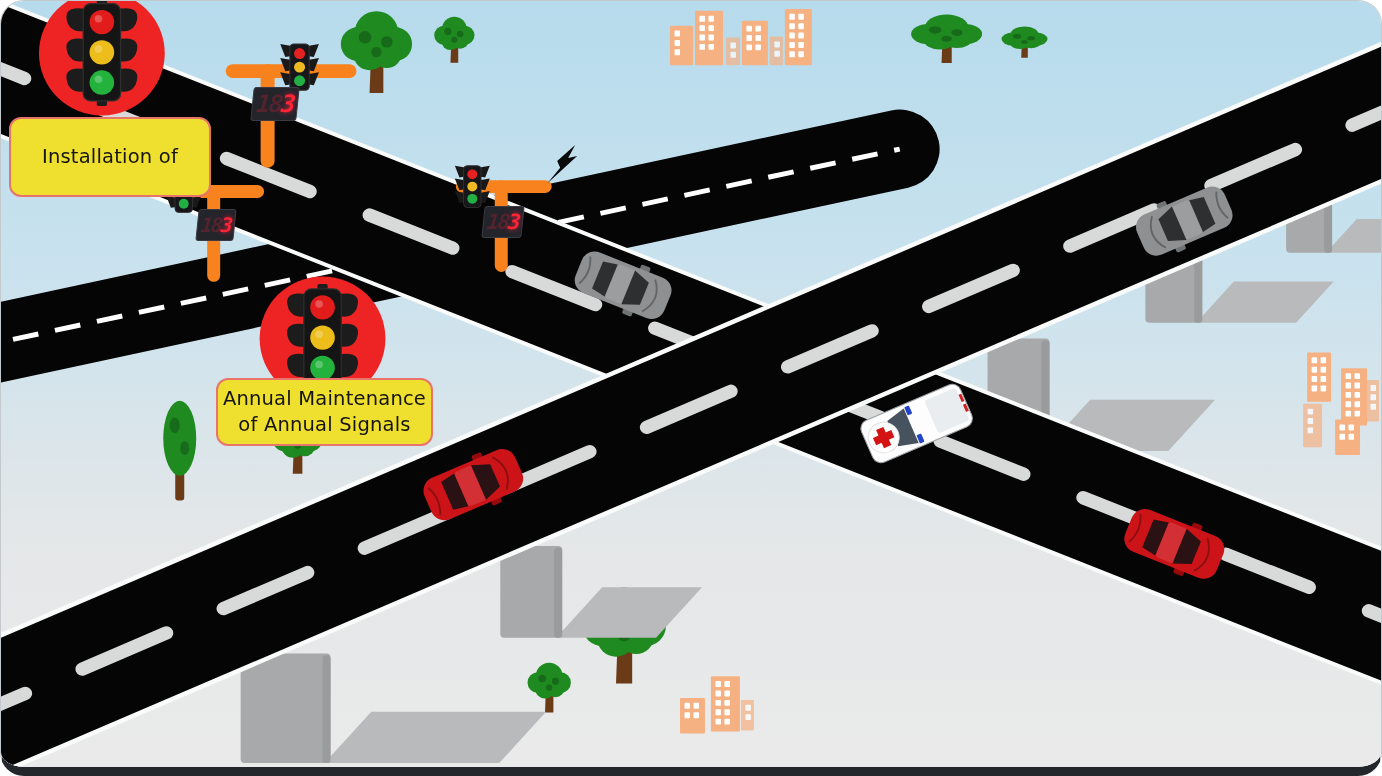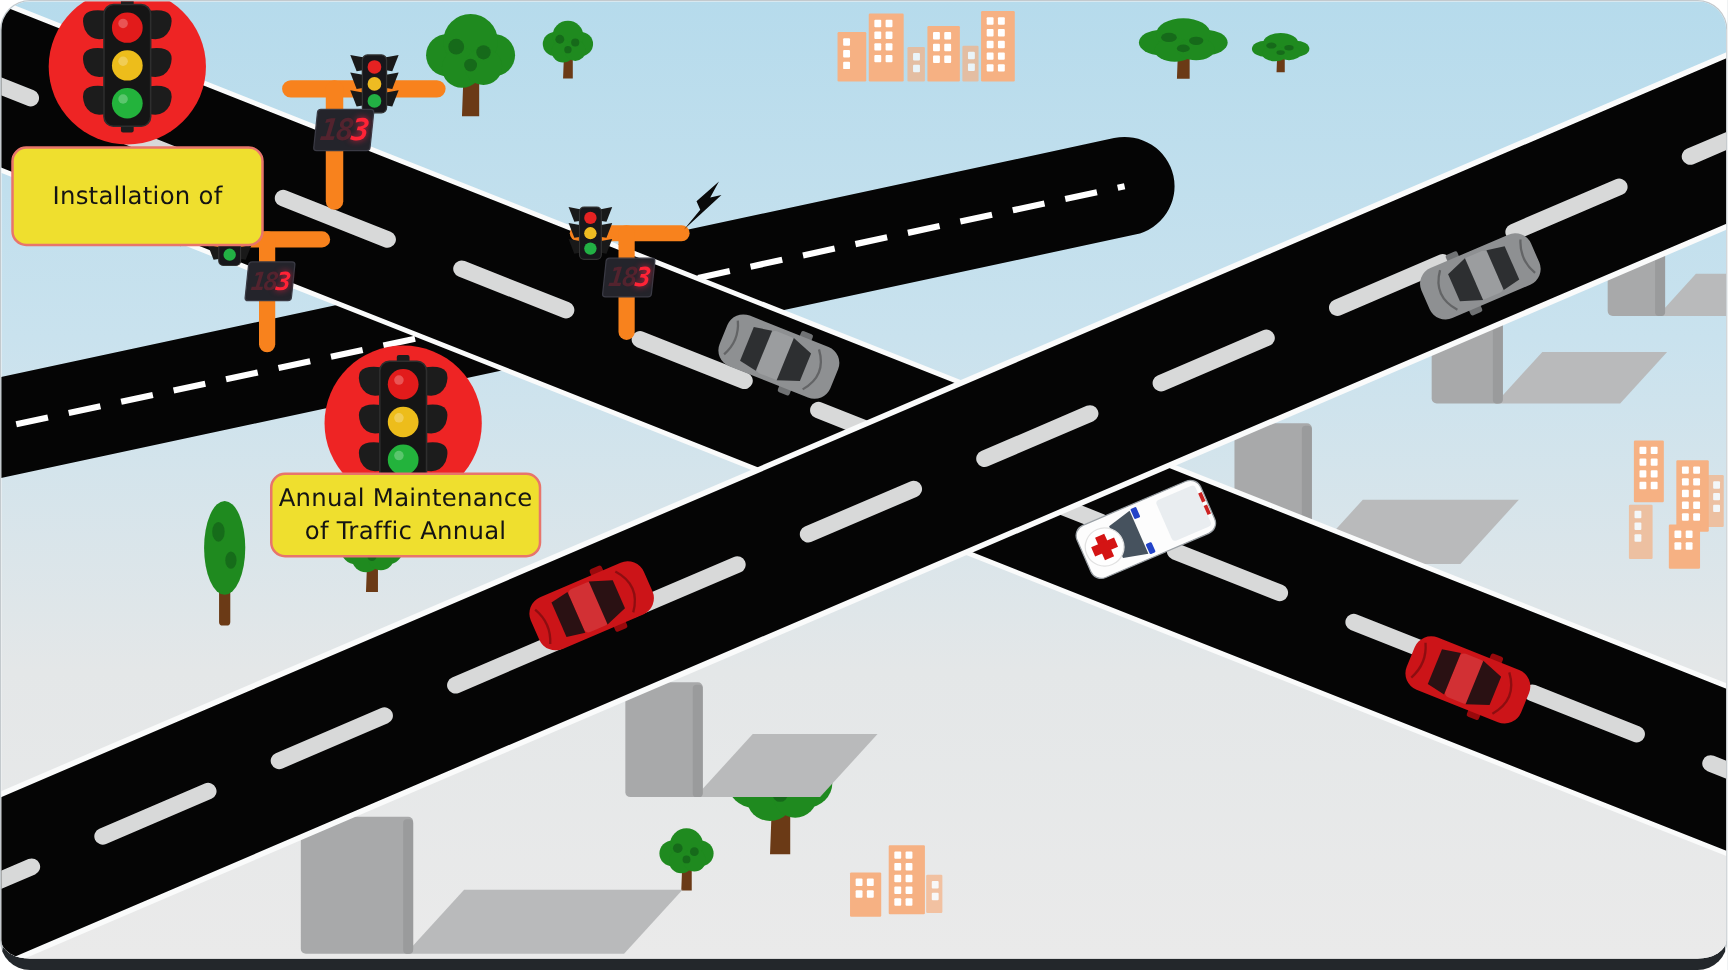--- a/index.html
+++ b/index.html
@@ -417,16 +417,16 @@
 <div class="timer" id="timer-center">
   <span class="dim">18</span>
       <span class="lit">3</span>
 </div>
 
 <div class="callout" id="callout-installation">
   <div>Installation of</div>
 </div>
 <div class="callout" id="callout-maintenance">
   <div>Annual Maintenance</div>
-  <div>of Traffic Annual</div>
+  <div>of Annual Signals</div>
 </div>
 
 </div>
 
 </body></html>

